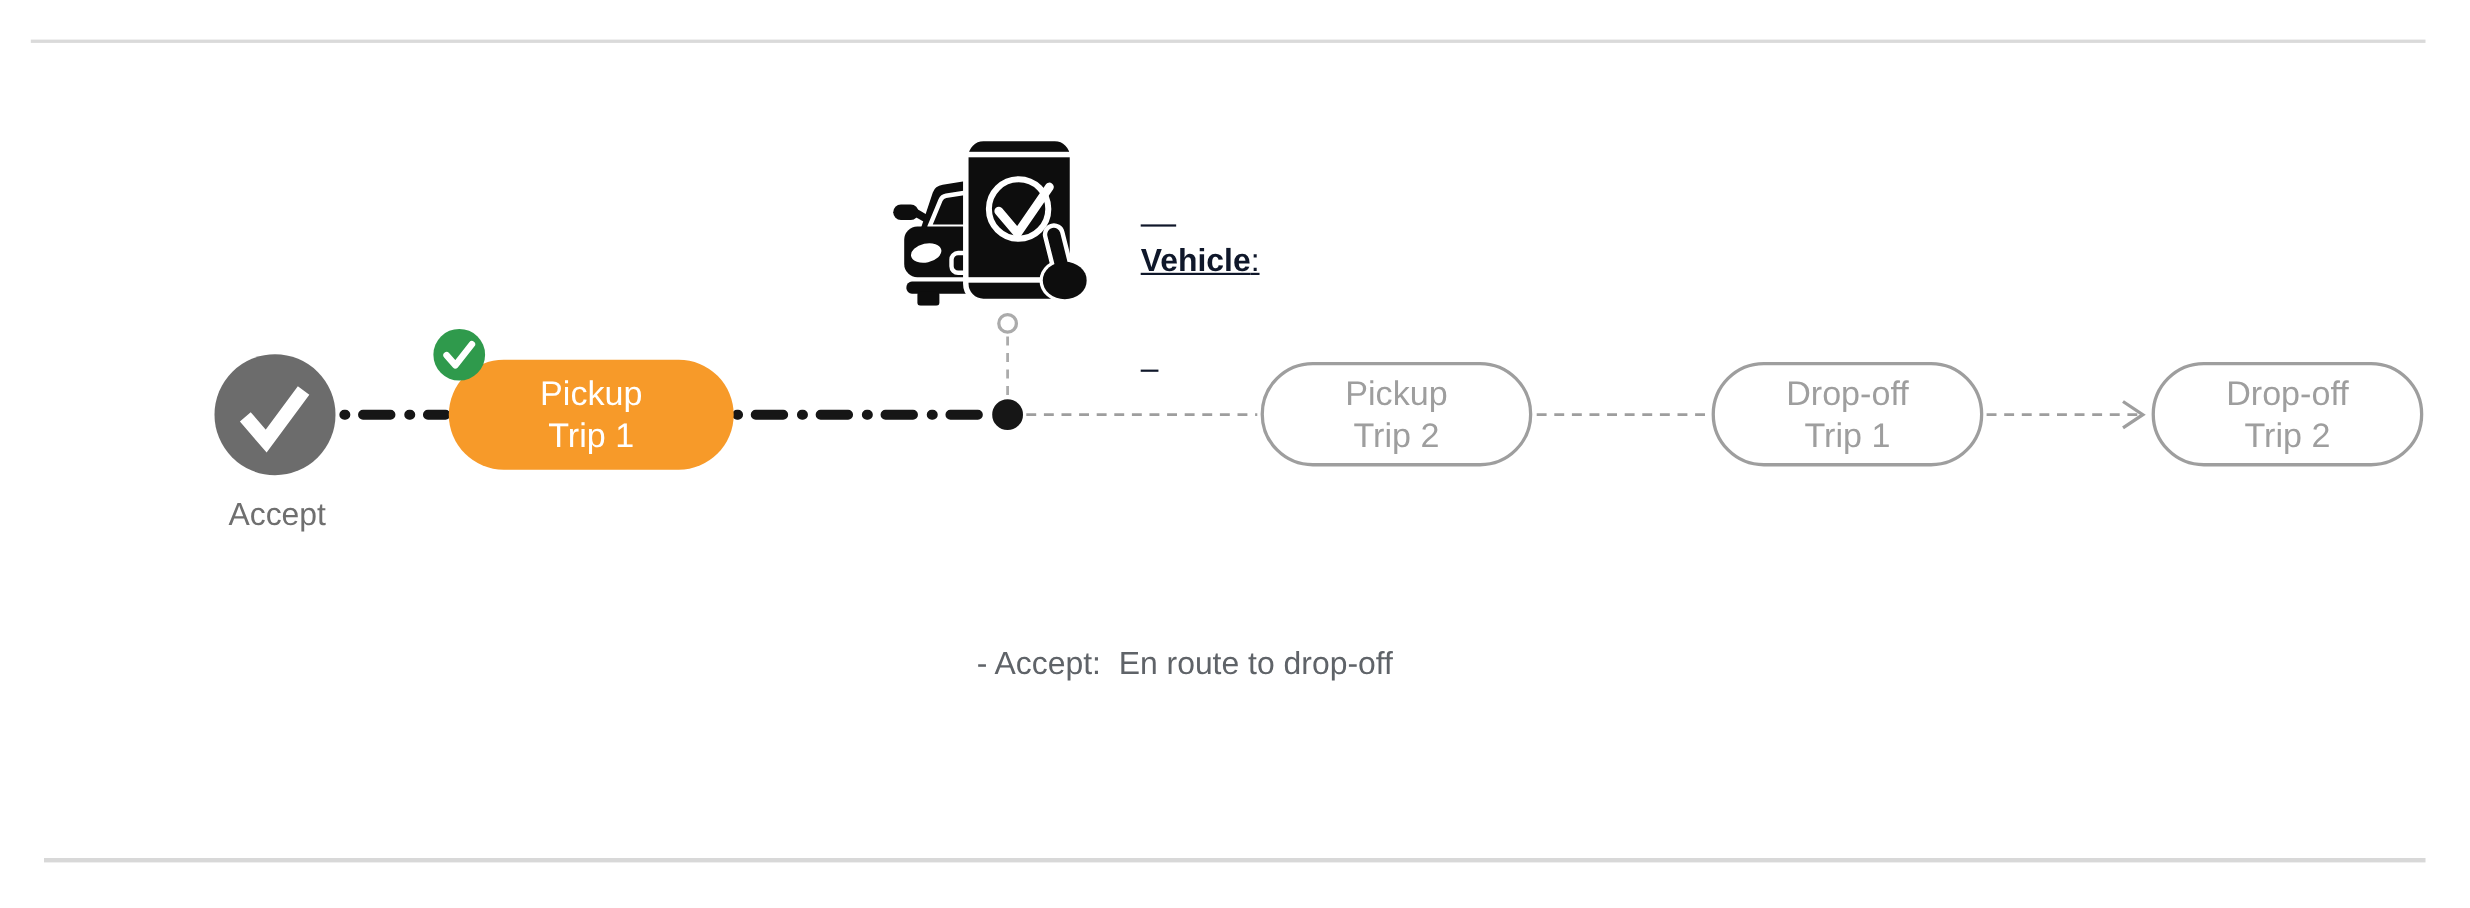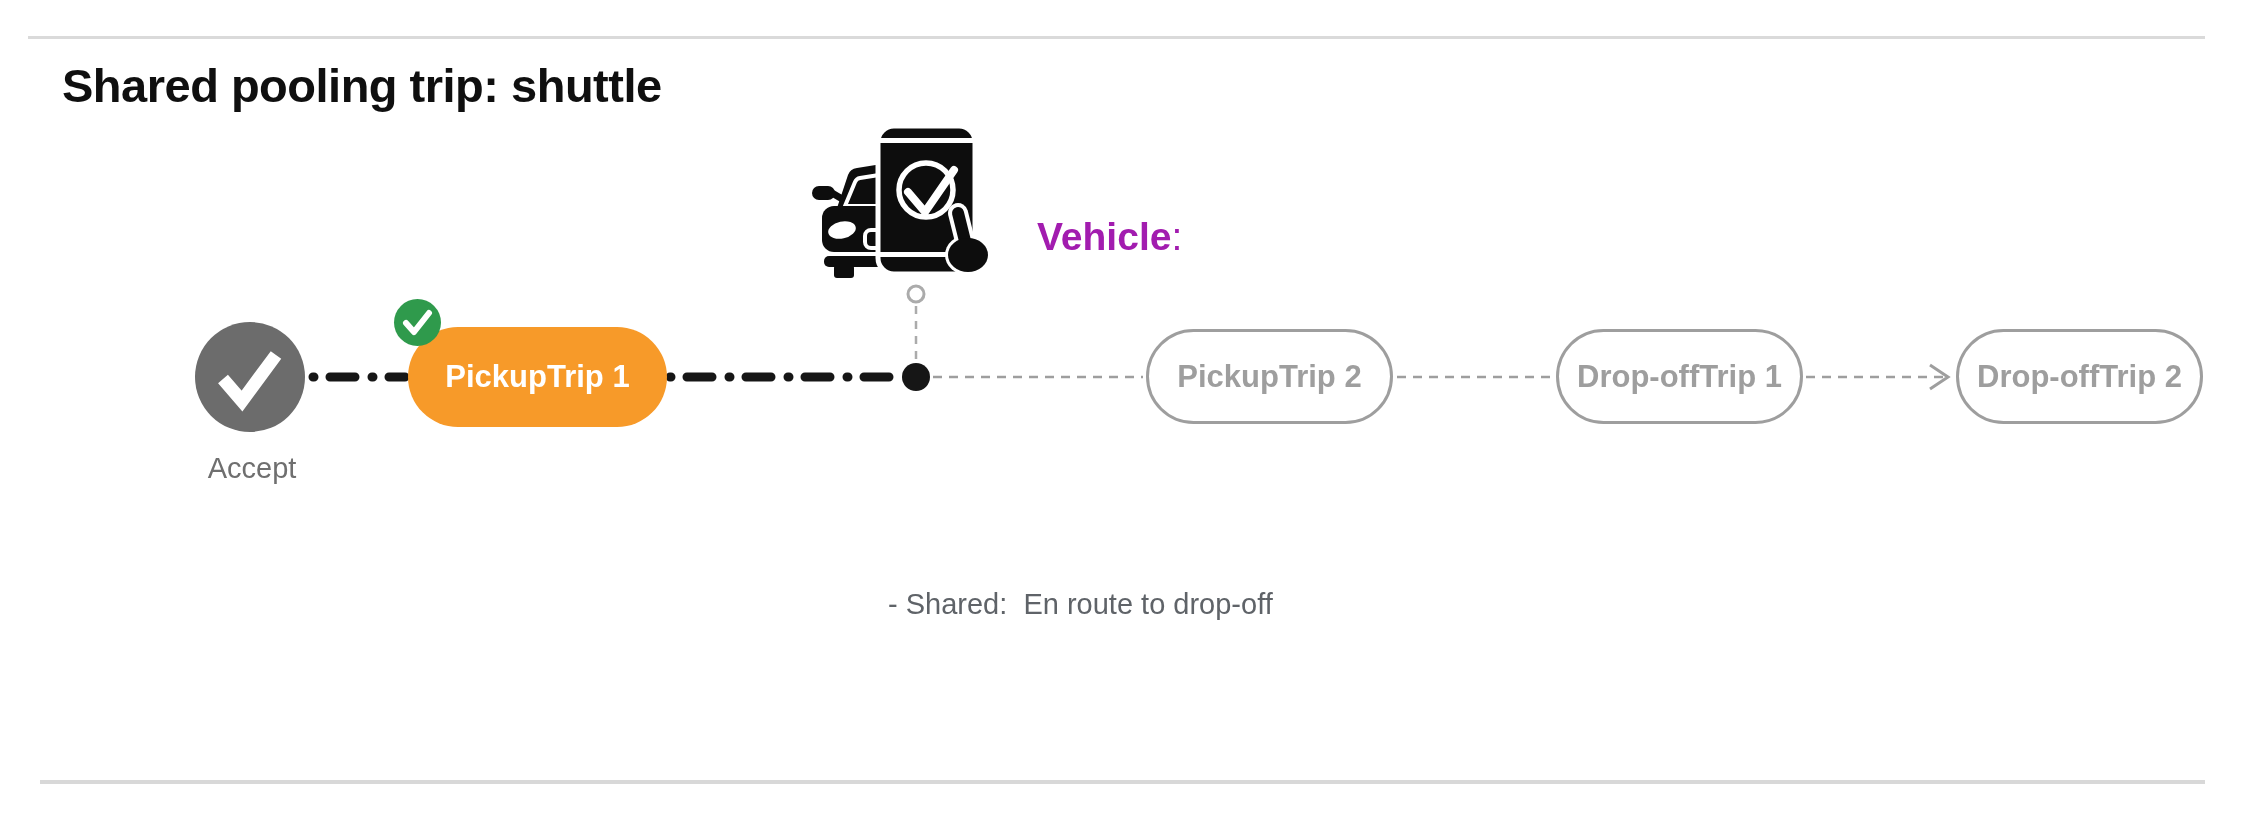--- a/index.html
+++ b/index.html
@@ -25,22 +25,22 @@
     position:absolute;left:195px;top:322px;width:110px;height:110px;
     border-radius:50%;background:#6c6c6c;z-index:2;
   }
   #start-node-label{
     position:absolute;left:122px;top:450px;width:260px;
     text-align:center;font-size:29px;line-height:37px;color:#6f6f6f;z-index:2;
   }
   
   .pill{
     position:absolute;top:327px;box-sizing:border-box;
-    display:flex;flex-direction:row;align-items:center;justify-content:center;
-    font-weight:700;font-size:31px;line-height:38px;text-align:center;
+    display:flex;flex-direction:column;align-items:center;justify-content:center;
+    font-weight:400;font-size:31px;line-height:38px;text-align:center;
     z-index:2;white-space:nowrap;
   }
   .pill.active{
     left:408px;width:259px;height:100px;border-radius:52px;
     background:#f79a29;color:#ffffff;
   }
   .pill.upcoming{
     top:329px;width:247px;height:95px;border-radius:50px;
     background:#ffffff;border:3px solid #9e9e9e;color:#9e9e9e;
   }
@@ -48,37 +48,36 @@
   #stage-pill-dropoff-trip-1{left:1556px;}
   #stage-pill-dropoff-trip-2{left:1956px;}
   #completed-badge{
     position:absolute;left:394px;top:299px;width:47px;height:47px;
     border-radius:50%;background:#2f9a4c;z-index:3;
   }
   
   #vehicle-icon{position:absolute;left:808px;top:118px;z-index:2;}
   #vehicle-info{
     position:absolute;left:1037px;top:127px;z-index:2;
-    font-size:39px;line-height:44px;color:#a21caf;white-space:pre-wrap;
+    font-size:29px;line-height:44px;color:#0f172a;white-space:pre-wrap;text-decoration:underline;
   }
   #vehicle-info b, #trip-details b{font-weight:700;}
   
   #trip-details{
     position:absolute;left:888px;top:492px;z-index:2;
     font-size:29px;line-height:45px;color:#5f6368;white-space:pre-wrap;
   }
 </style>
 </head>
 <body>
 
 <div id="canvas">
 
   <div id="top-divider" class="divider"></div>
 
-  <div id="page-title">Shared pooling trip: shuttle</div>
 
   <svg id="connector-layer" viewBox="0 0 2245 825" xmlns="http://www.w3.org/2000/svg">
 
     <line x1="313" y1="377" x2="405" y2="377" stroke="#161616" stroke-width="9" stroke-linecap="round" stroke-dasharray="1 16 25 17"></line>
     <line x1="670" y1="377" x2="896" y2="377" stroke="#161616" stroke-width="9" stroke-linecap="round" stroke-dasharray="1 16 25 17"></line>
 
     <line x1="933" y1="377" x2="1143" y2="377" stroke="#9e9e9e" stroke-width="2.5" stroke-dasharray="9 7"></line>
     <line x1="1397" y1="377" x2="1552" y2="377" stroke="#9e9e9e" stroke-width="2.5" stroke-dasharray="9 7"></line>
     <line x1="1806" y1="377" x2="1944" y2="377" stroke="#9e9e9e" stroke-width="2.5" stroke-dasharray="9 7"></line>
     <polyline points="1930,365 1948,377 1930,389" fill="none" stroke="#9e9e9e" stroke-width="3"></polyline>
@@ -149,21 +148,21 @@
       <line x1="150" y1="95" x2="158" y2="127" stroke="#0d0d0d" stroke-width="12" stroke-linecap="round"></line>
       <ellipse cx="160" cy="137" rx="20" ry="17" fill="#0d0d0d"></ellipse>
     </g>
   </svg>
 
   <div id="vehicle-info">
     <div><b>Vehicle</b><span>:</span></div>
   </div>
 
   <div id="trip-details">
-    <div>- Shared:  En route to drop-off</div>
+    <div>- Accept:  En route to drop-off</div>
     
     
     
     
   </div>
 
   <div id="bottom-divider" class="divider"></div>
 
 </div>
 

